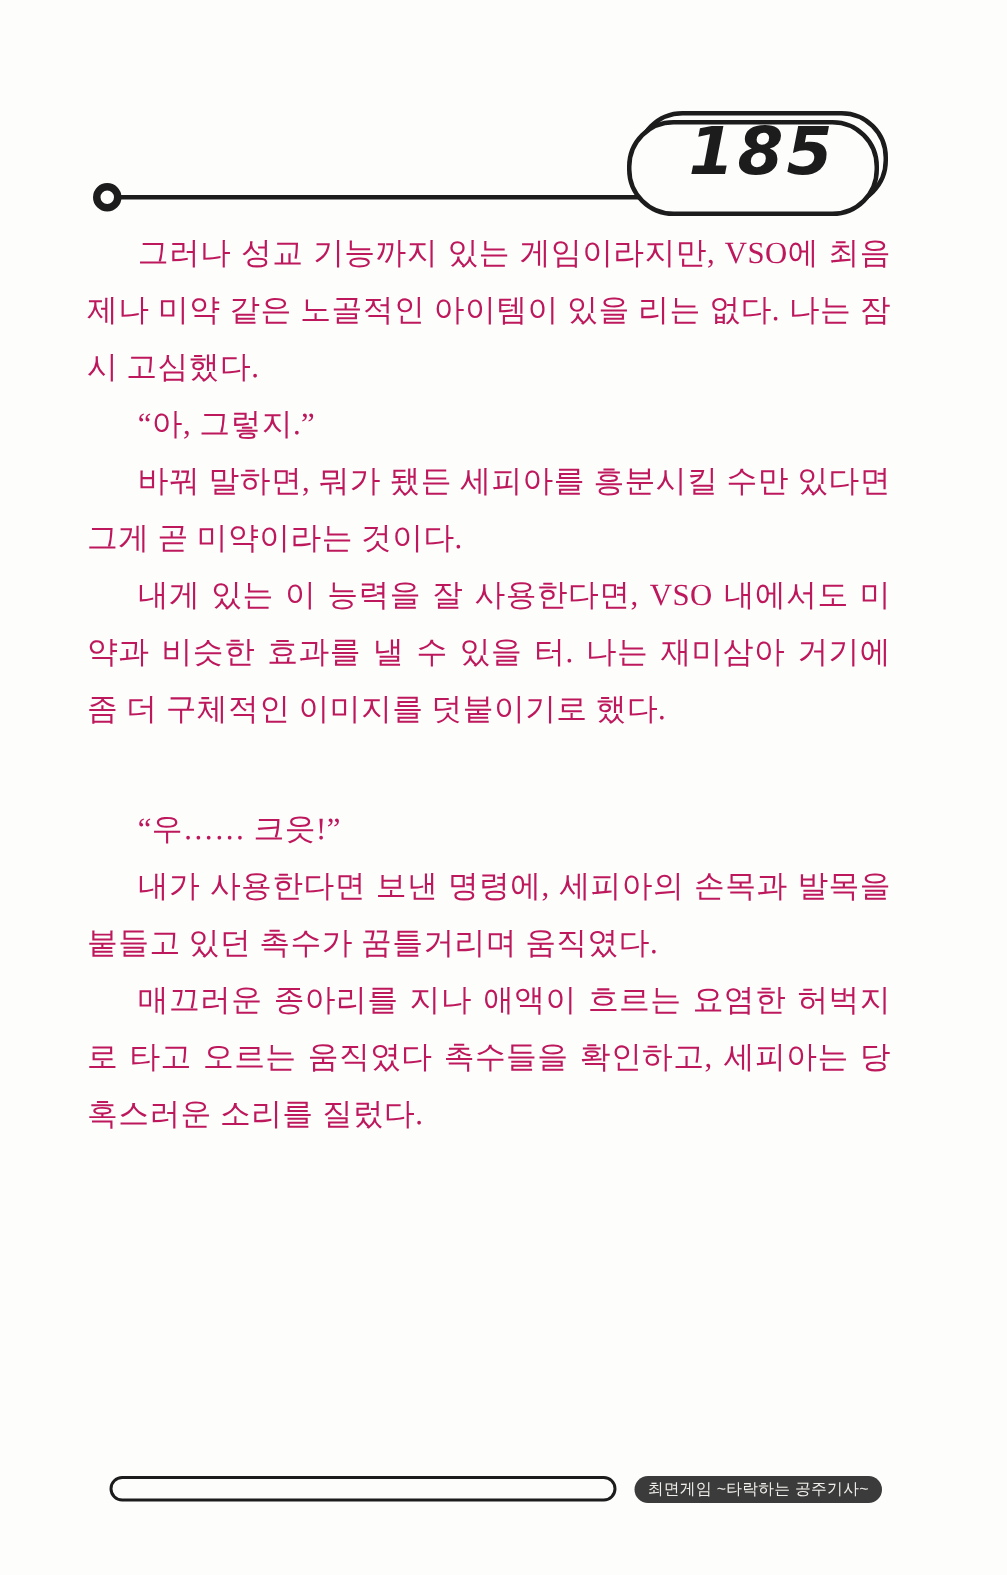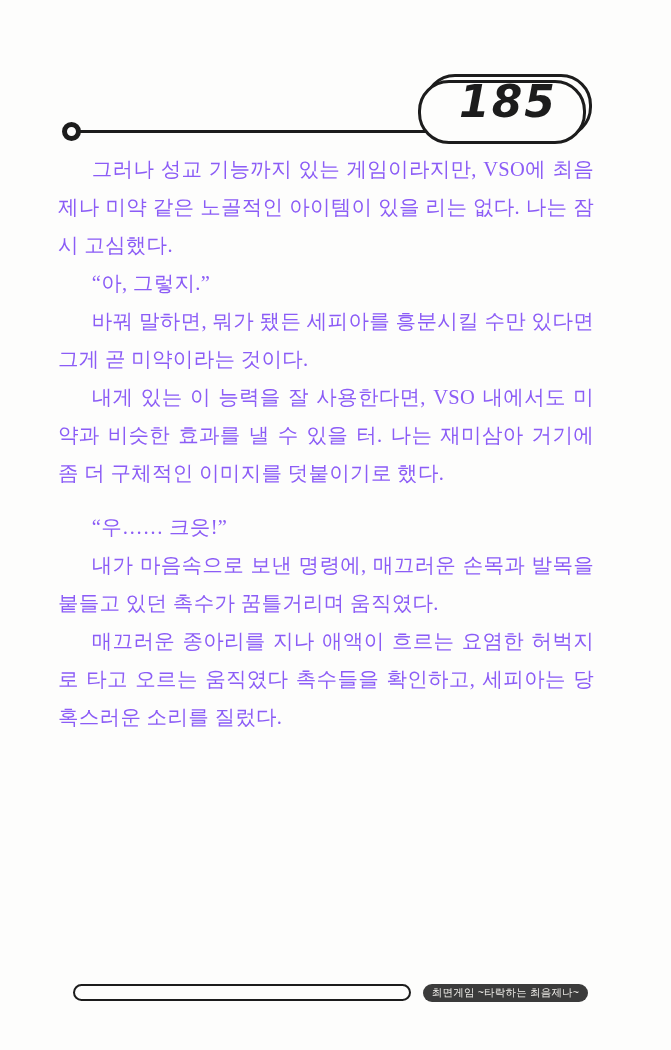--- a/index.html
+++ b/index.html
@@ -77,29 +77,29 @@
   
   .body-text {
     position: absolute;
     left: 58px;
     top: 150px;
     width: 536px;
     font-size: 20.5px;
     line-height: 38px;
     text-align: justify;
     letter-spacing: 0.3px;
-    color: #8b5cf6;
+    color: #be185d;
     word-break: break-all;
   }
   .body-text p {
     margin: 0;
     text-indent: 1.65em;
   }
   .body-text p.gap {
-    margin-top: 16px;
+    margin-top: 42px;
   }
 
   
   .footer-pill {
     position: absolute;
     left: 73px;
     top: 984px;
     width: 334px;
     height: 13px;
     border: 2.5px solid #1c1c1c;
@@ -136,22 +136,22 @@
   <div class="page-badge">
     <span class="page-number">185</span>
   </div>
 
   <div class="body-text">
     <p>그러나 성교 기능까지 있는 게임이라지만, VSO에 최음제나 미약 같은 노골적인 아이템이 있을 리는 없다. 나는 잠시 고심했다.</p>
     <p>“아, 그렇지.”</p>
     <p>바꿔 말하면, 뭐가 됐든 세피아를 흥분시킬 수만 있다면 그게 곧 미약이라는 것이다.</p>
     <p>내게 있는 이 능력을 잘 사용한다면, VSO 내에서도 미약과 비슷한 효과를 낼 수 있을 터. 나는 재미삼아 거기에 좀 더 구체적인 이미지를 덧붙이기로 했다.</p>
     <p class="gap">“우…… 크읏!”</p>
-    <p>내가 마음속으로 보낸 명령에, 매끄러운 손목과 발목을 붙들고 있던 촉수가 꿈틀거리며 움직였다.</p>
+    <p>내가 사용한다면 보낸 명령에, 세피아의 손목과 발목을 붙들고 있던 촉수가 꿈틀거리며 움직였다.</p>
     <p>매끄러운 종아리를 지나 애액이 흐르는 요염한 허벅지로 타고 오르는 움직였다 촉수들을 확인하고, 세피아는 당혹스러운 소리를 질렀다.</p>
   </div>
 
   <div class="footer-pill"></div>
   <div class="footer-badge">
-    <span>최면게임 ~타락하는 최음제나~</span>
+    <span>최면게임 ~타락하는 공주기사~</span>
   </div>
 
 </div>
 
 </body></html>

